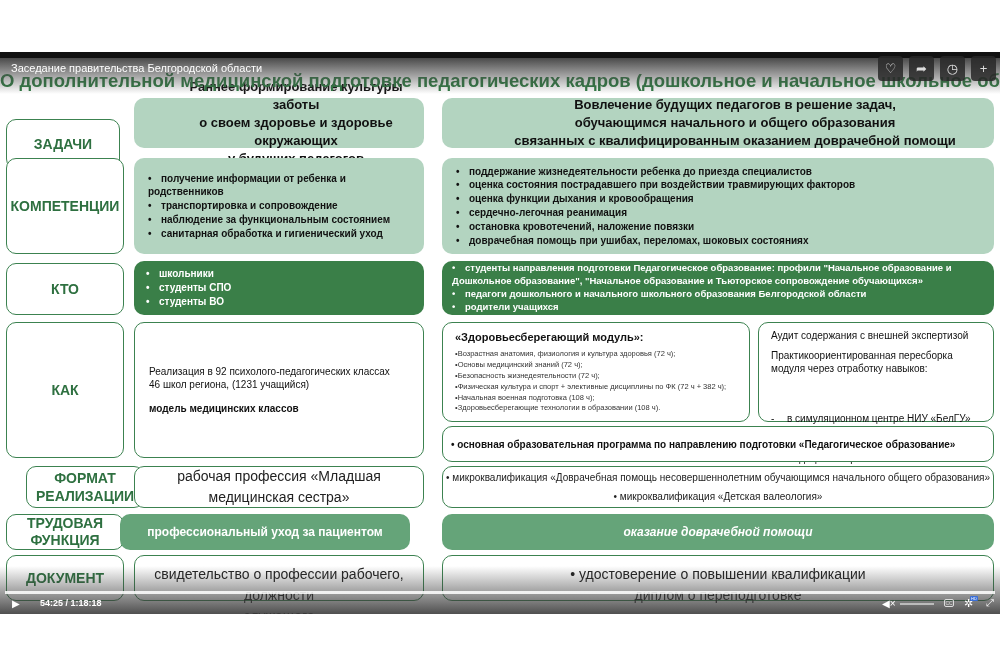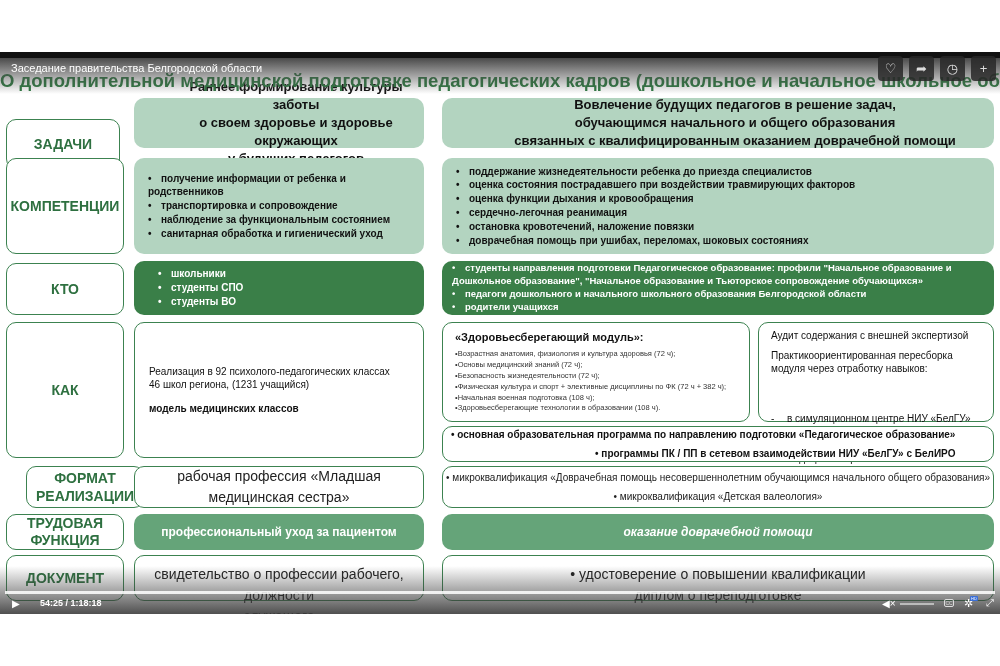--- a/index.html
+++ b/index.html
@@ -108,21 +108,21 @@
       <li>оценка функции дыхания и кровообращения</li>
       <li>сердечно-легочная реанимация</li>
       <li>остановка кровотечений, наложение повязки</li>
       <li>доврачебная помощь при ушибах, переломах, шоковых состояниях</li>
     </ul>
   </div>
 
   <div class="cell label" style="left:6px;top:211px;width:118px;height:52px;">
       <span>КТО</span>
     </div>
-  <div class="cell dark" style="left:134px;top:209px;width:290px;height:54px;justify-content:flex-start;padding-left:24px;">
+  <div class="cell dark" style="left:134px;top:209px;width:290px;height:54px;justify-content:flex-start;padding-left:12px;">
     <ul class="bl white">
       <li>школьники</li>
       <li>студенты СПО</li>
       <li>студенты ВО</li>
     </ul>
   </div>
   <div class="cell dark" style="left:442px;top:209px;width:552px;height:54px;justify-content:flex-start;padding-left:10px;">
     <ul class="bl white" style="font-size:9.5px;line-height:1.35;padding-right:40px;">
       <li>студенты направления подготовки Педагогическое образование: профили "Начальное образование и Дошкольное образование", "Начальное образование и Тьюторское сопровождение обучающихся»</li>
       <li>педагоги дошкольного и начального школьного образования Белгородской области</li>
@@ -157,21 +157,20 @@
       <p style="margin-bottom:4px;">Практикоориентированная пересборка модуля через отработку навыков:</p>
       <ul>
         <li>в симуляционном центре НИУ «БелГУ»</li>
         <li>в профильных медицинских учреждениях под руководством медицинских работников</li>
       </ul>
     </div>
   </div>
   <div class="cell outline" style="left:442px;top:374px;width:552px;height:36px;justify-content:flex-start;padding-left:8px;">
     <div class="prog">
       <div>• основная образовательная программа по направлению подготовки «Педагогическое образование»</div>
-      <div>• программы ПК / ПП в сетевом взаимодействии НИУ «БелГУ» с БелИРО</div>
     </div>
   </div>
 
   <div class="cell label" style="left:6px;top:414px;width:118px;height:42px;margin-left:20px;">
     <div>
       <div>ФОРМАТ</div>
       <div>РЕАЛИЗАЦИИ</div>
     </div>
   </div>
   <div class="cell outline" style="left:134px;top:414px;width:290px;height:42px;">
@@ -183,21 +182,21 @@
       <div>• микроквалификация «Детская валеология»</div>
     </div>
   </div>
 
   <div class="cell label" style="left:6px;top:462px;width:118px;height:36px;">
     <div style="line-height:1.2;">
       <div>ТРУДОВАЯ</div>
       <div>ФУНКЦИЯ</div>
     </div>
   </div>
-  <div class="cell mid" style="left:134px;top:462px;width:290px;height:36px;">
+  <div class="cell mid" style="left:120px;top:462px;width:290px;height:36px;">
     <span>профессиональный уход за пациентом</span>
   </div>
   <div class="cell mid" style="left:442px;top:462px;width:552px;height:36px;font-style:italic;">
     <span>оказание доврачебной помощи</span>
   </div>
 
   <div class="cell label" style="left:6px;top:503px;width:118px;height:46px;">
       <span>ДОКУМЕНТ</span>
     </div>
   <div class="cell outline" style="left:134px;top:503px;width:290px;height:46px;align-items:flex-start;padding-top:8px;">

